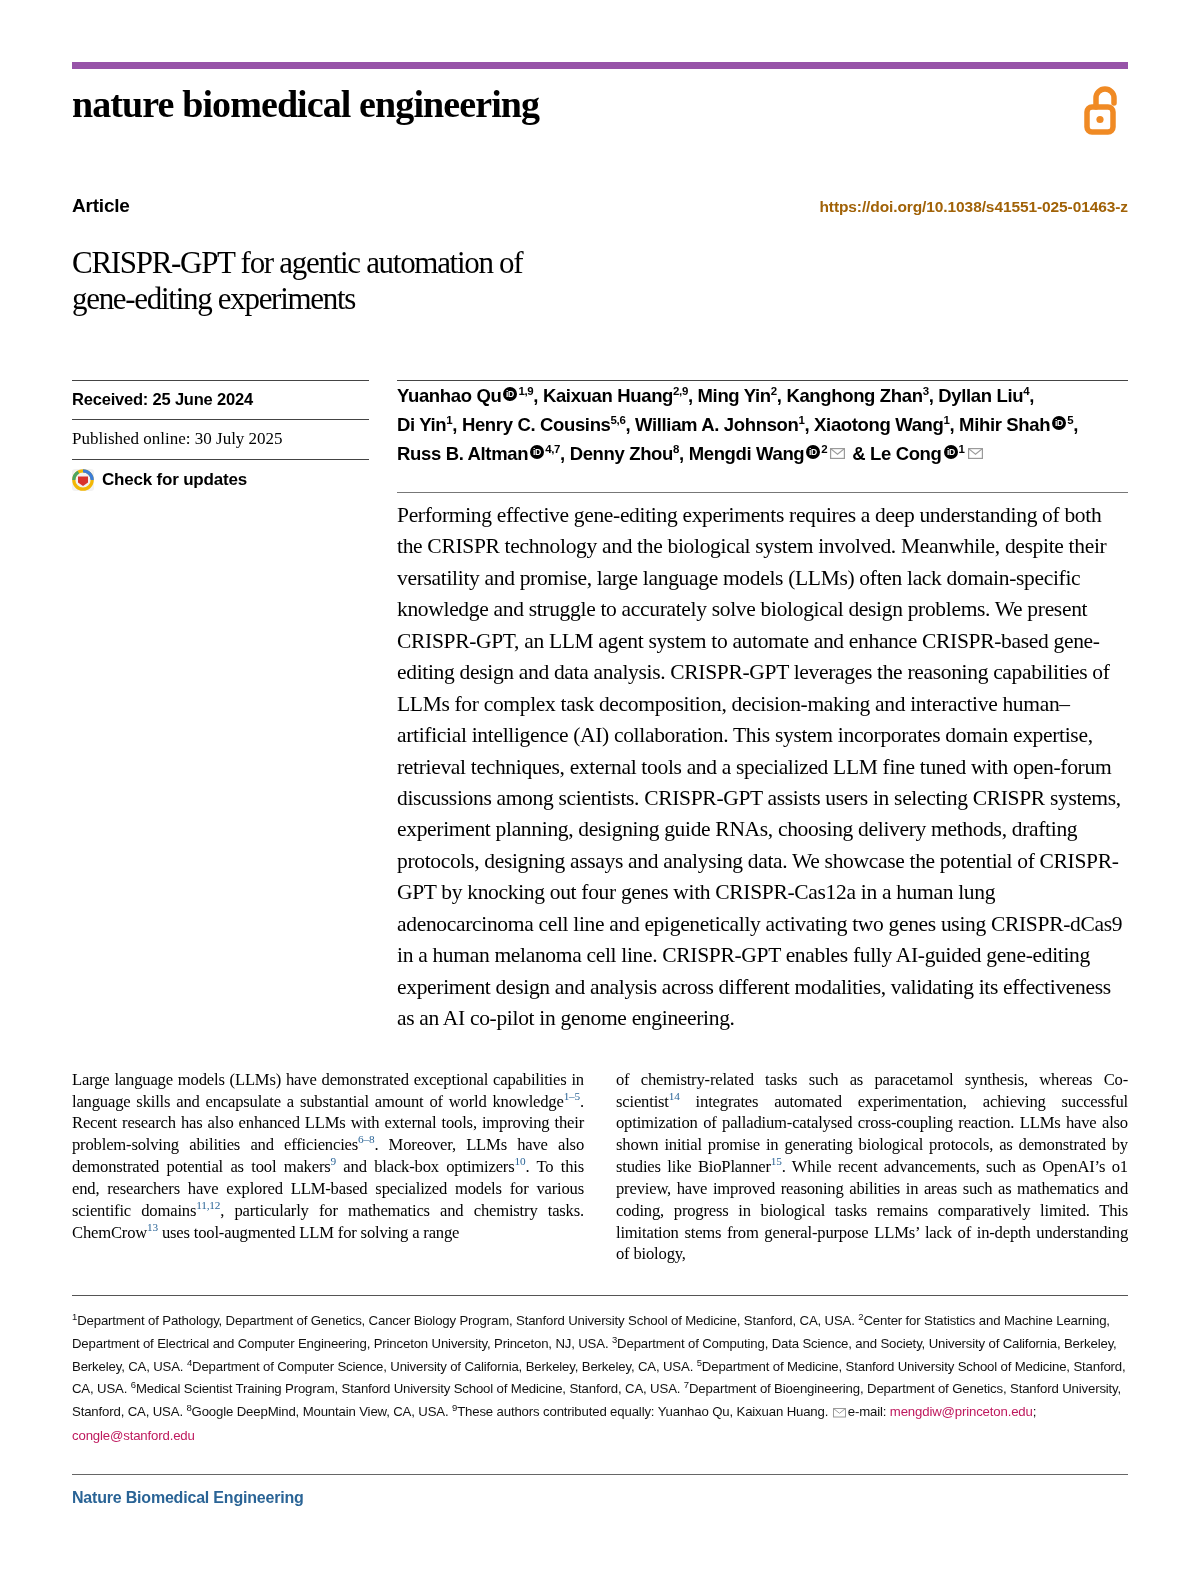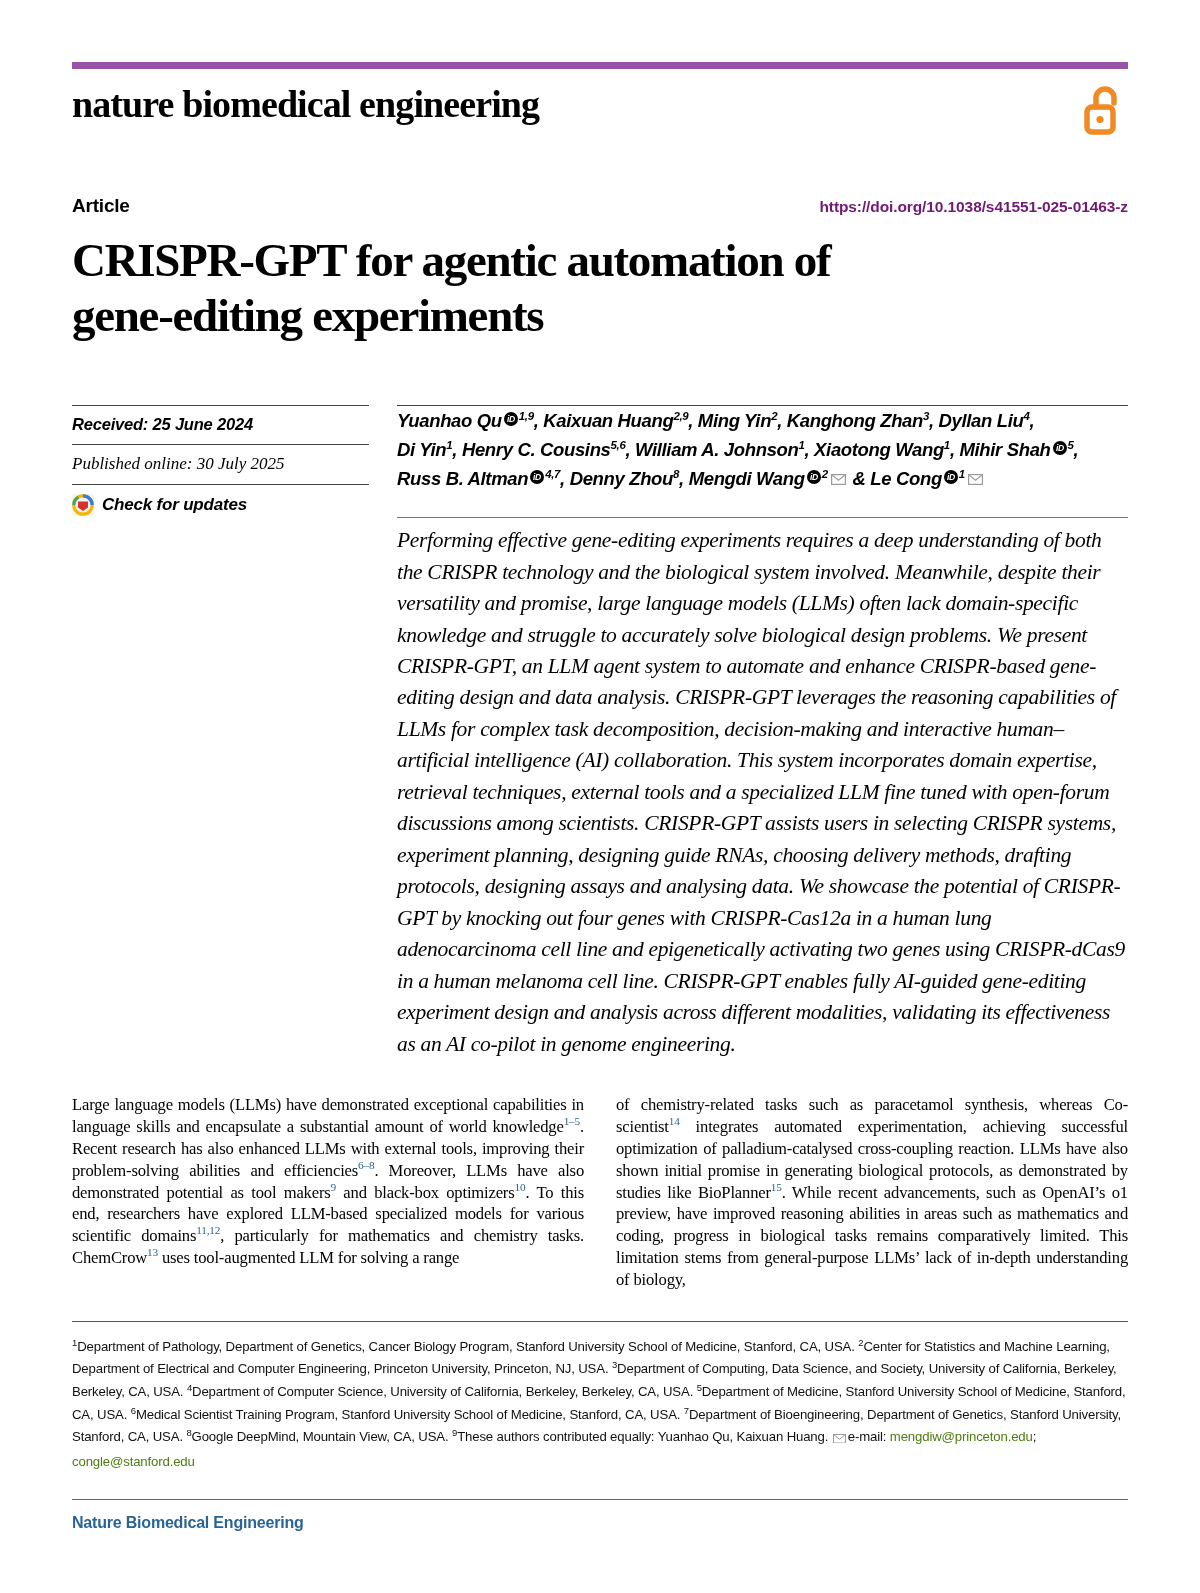--- a/index.html
+++ b/index.html
@@ -56,41 +56,40 @@
     margin-top: 52px;
   }
   .article-label {
     font-size: 19px;
     font-weight: 700;
     letter-spacing: -0.2px;
   }
   .doi-link {
     font-size: 15.5px;
     font-weight: 600;
-    color: #701a75;
+    color: #a16207;
     text-decoration: none;
     letter-spacing: -0.1px;
   }
 
   
   .paper-title {
     font-family: "Liberation Serif", serif;
-    font-weight: 700;
-    font-size: 47px;
+    font-weight: 400;
+    font-size: 31px;
     line-height: 1.17;
     letter-spacing: -1.3px;
-    margin-top: 16px;
+    margin-top: 28px;
     max-width: 900px;
   }
 
   
   .meta-abstract {
     display: flex;
     margin-top: 62px;
-    font-style: italic;
   }
   .meta-col {
     width: 325px;
     flex: 0 0 325px;
     padding-right: 28px;
     box-sizing: border-box;
   }
   .meta-item {
     border-top: 1.3px solid #444;
     padding: 9px 0 10px 0;
@@ -193,21 +192,21 @@
     color: #111;
     text-align: left;
   }
   .affiliations sup {
     font-size: 0.72em;
     vertical-align: super;
     line-height: 0;
   }
   .affiliations a,
   .mail-link {
-    color: #4d7c0f;
+    color: #be185d;
     text-decoration: none;
   }
   .aff-envelope {
     display: inline-block;
     vertical-align: -0.12em;
     margin: 0 2px 0 1px;
   }
 
   
   .footer {

